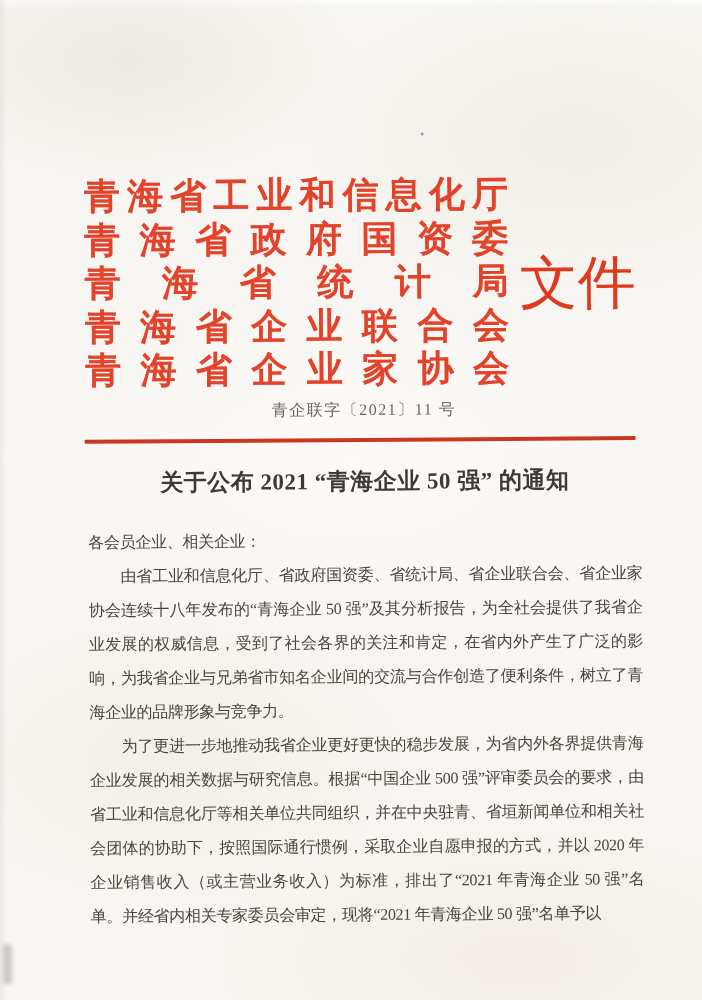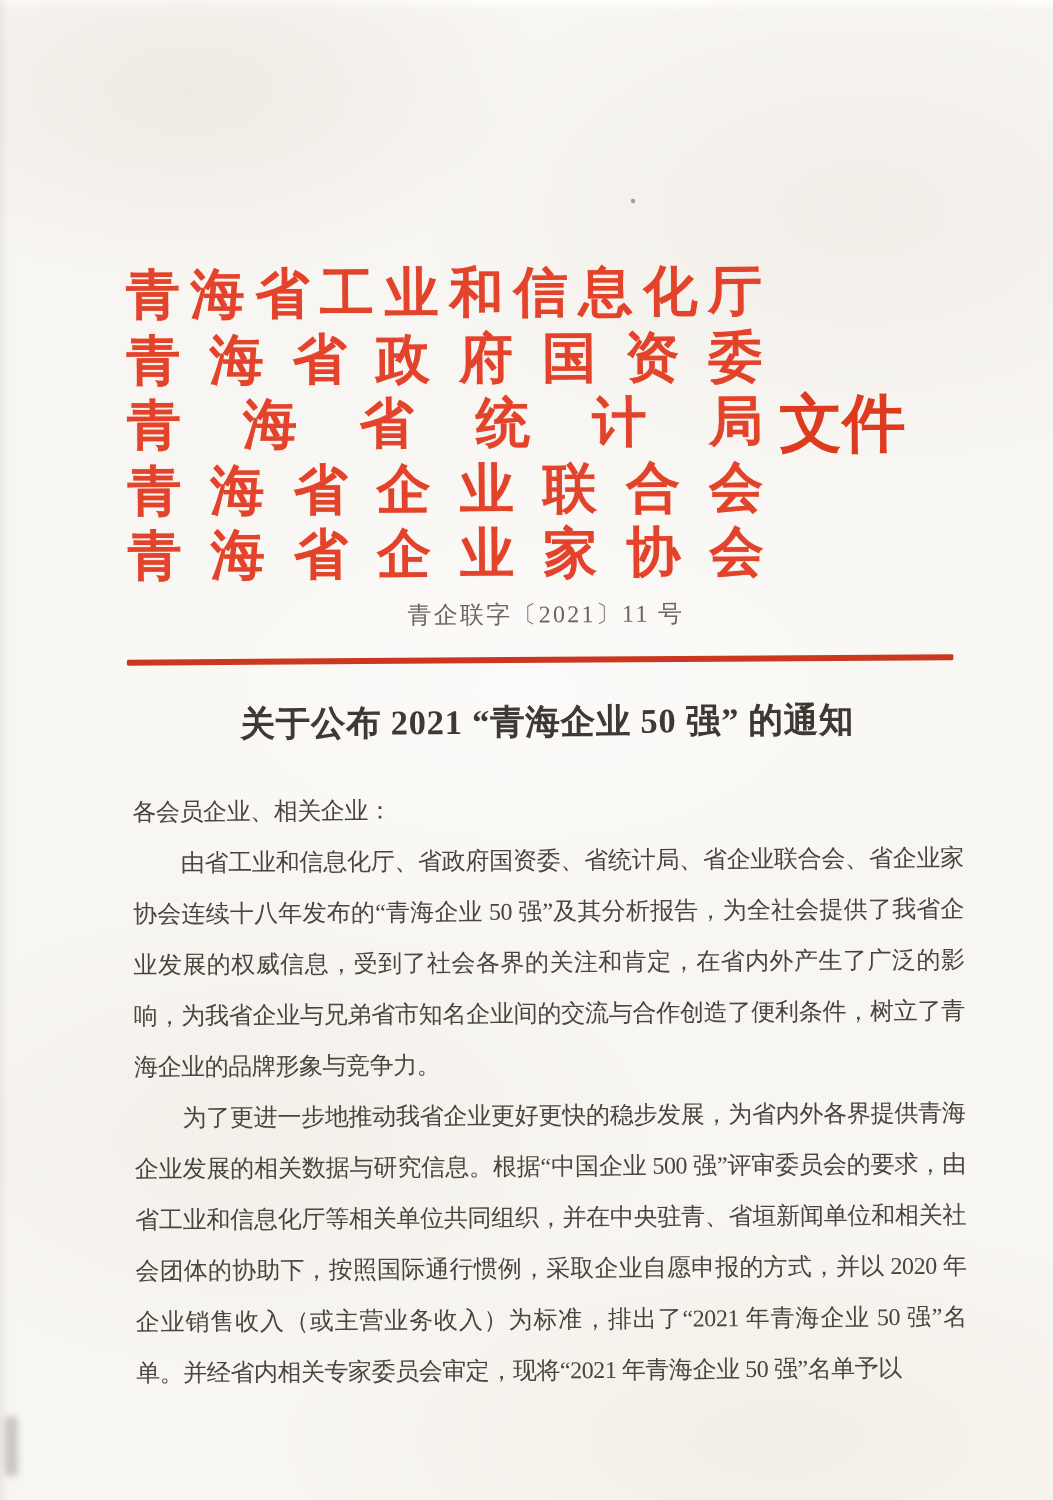--- a/index.html
+++ b/index.html
@@ -71,23 +71,23 @@
     line-height: 37px;
     font-weight: bold;
     color: var(--header-red, #e2432a);
     text-shadow: 0 0 0.5px rgba(226,67,42,0.6);
     white-space: nowrap;
   }
   .wenjian {
     position: absolute;
     left: 521px;
     top: 252px;
-    font-size: 42px;
+    font-size: 58px;
     line-height: 66px;
-    font-weight: bold;
+    font-weight: normal;
     color: var(--wenjian-red, #dd3a1f);
     letter-spacing: 0px;
     white-space: nowrap;
   }
   
   .doc-number {
     position: absolute;
     left: 88px;
     top: 400px;
     width: 553px;

